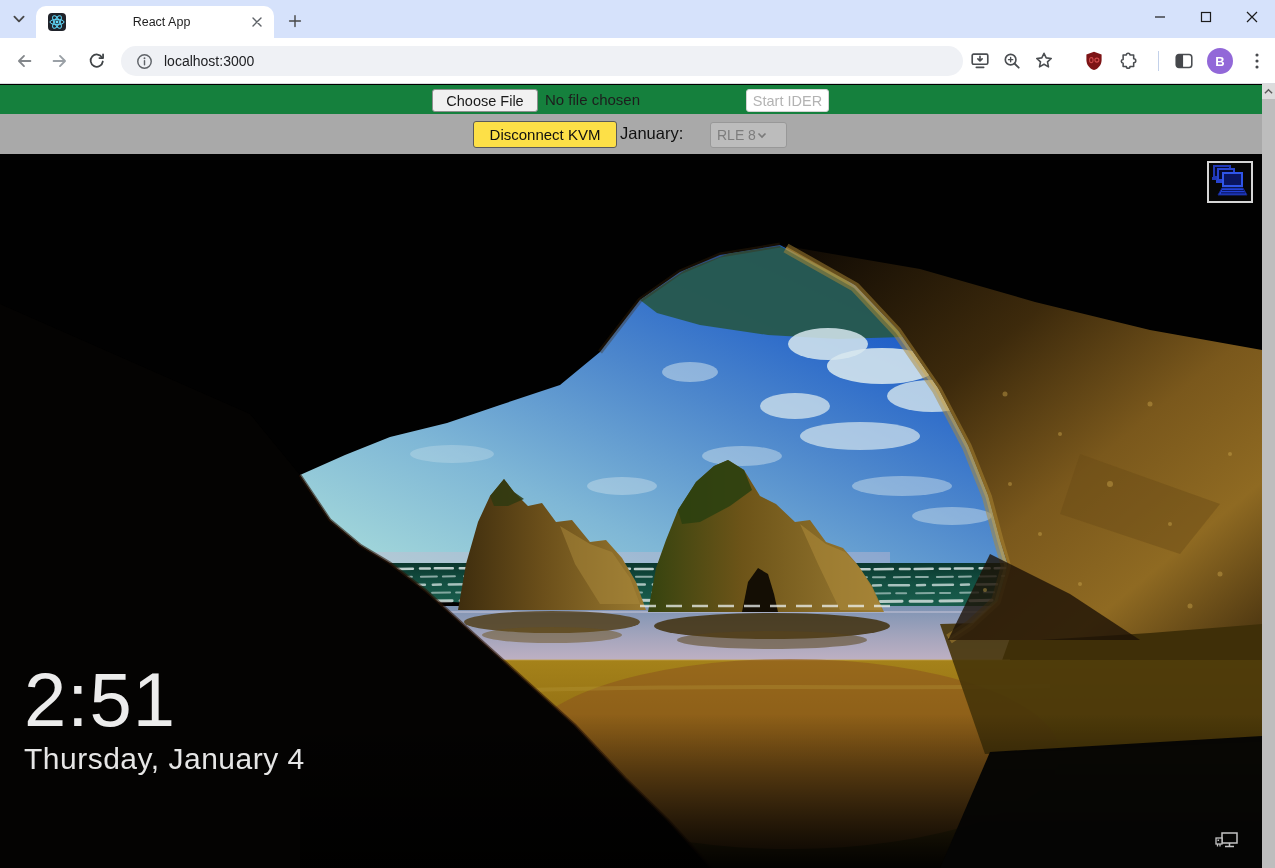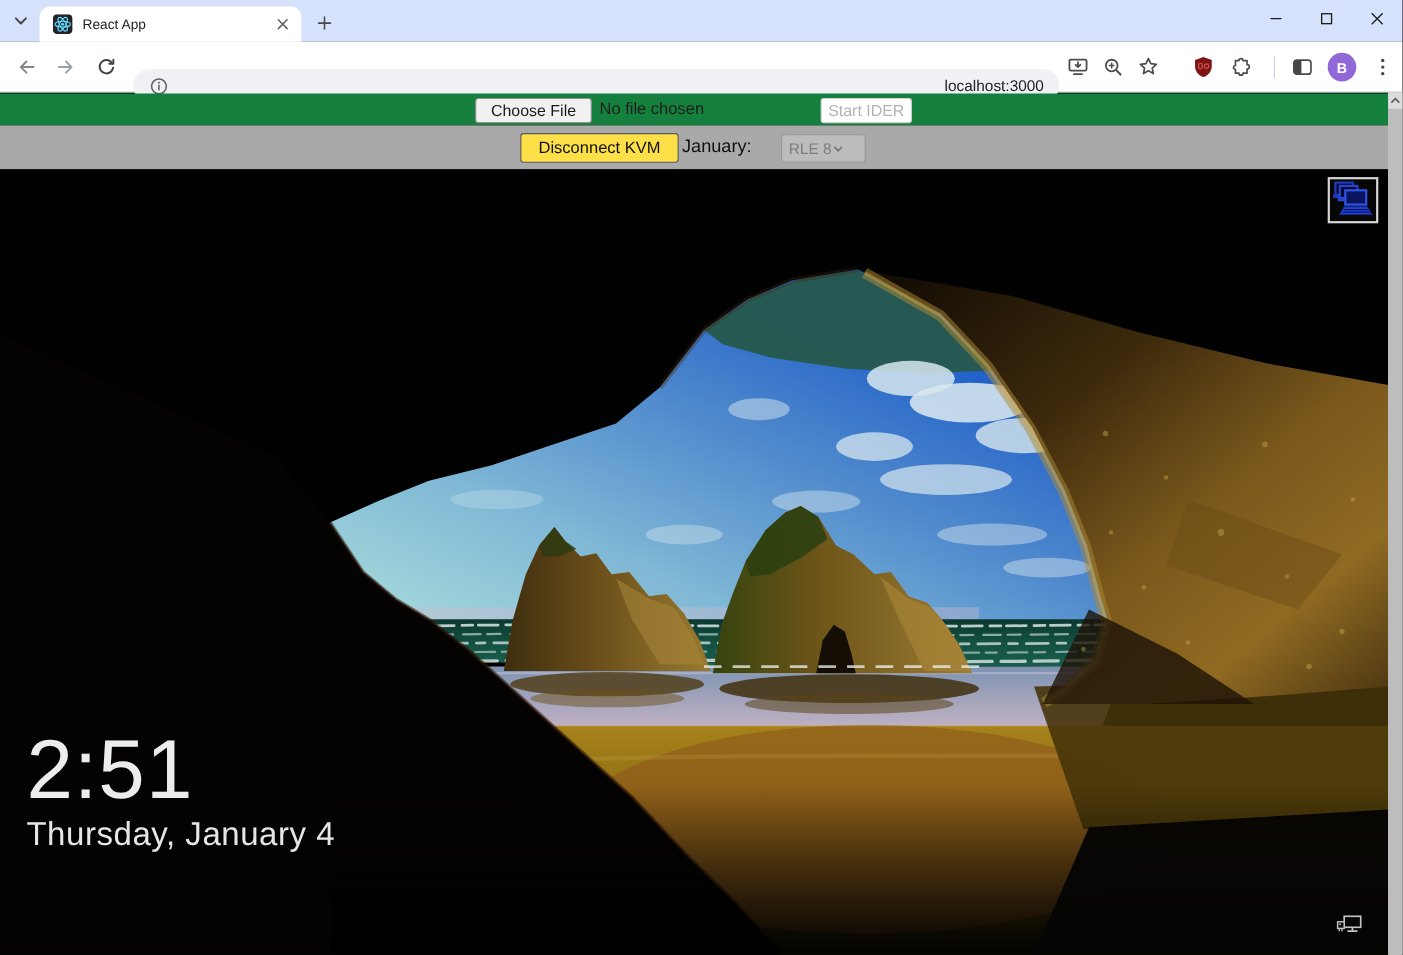--- a/index.html
+++ b/index.html
@@ -1,42 +1,42 @@
 <!DOCTYPE html>
 <html><head>
 <meta charset="utf-8">
 <style>
   * { margin:0; padding:0; box-sizing:border-box; }
   html,body { width:1275px; height:868px; overflow:hidden; background:#000;
     font-family:"Liberation Sans", sans-serif; }
   .win { position:absolute; inset:0; width:1275px; height:868px; }
 
   
-  .tabstrip { position:absolute; left:0; top:0; width:1275px; height:38px; background:#d6e2fb; }
+  .tabstrip { position:absolute; left:0; top:0; width:1275px; height:38px; background:#d6e2fb;text-align:center; }
   .tabsearch { position:absolute; left:6px; top:7px; width:26px; height:24px; border-radius:13px;
     display:flex; align-items:center; justify-content:center; cursor:pointer; }
   .tab { position:absolute; left:36px; top:6px; width:238px; height:32px; background:#ffffff;
     border-radius:10px 10px 0 0; display:flex; align-items:center; padding:0 8px 0 12px; }
   .favicon { width:18px; height:18px; flex:0 0 18px; }
   .tabtitle { font-size:12.5px; color:#1f1f1f; margin-left:9px; flex:1 1 auto; white-space:nowrap;
     overflow:hidden; }
   .tabclose { width:18px; height:18px; display:flex; align-items:center; justify-content:center;
     border-radius:9px; cursor:pointer; }
   .newtab { position:absolute; left:282px; top:8px; width:26px; height:26px; border-radius:13px;
     display:flex; align-items:center; justify-content:center; cursor:pointer; }
   .caption { position:absolute; right:0; top:0; height:34px; display:flex; }
   .capbtn { width:46px; height:34px; display:flex; align-items:center; justify-content:center; cursor:pointer; }
 
   
   .toolbar { position:absolute; left:0; top:38px; width:1275px; height:46px; background:#ffffff;
     border-bottom:1px solid #dadce0; }
   .navbtn { position:absolute; top:8px; width:30px; height:30px; border-radius:15px;
     display:flex; align-items:center; justify-content:center; cursor:pointer; }
-  .omnibox { position:absolute; left:121px; top:25px; width:842px; height:30px; background:#eff1f5;
-    border-radius:15px; display:flex; align-items:center; padding:0 14px;justify-content:space-between; }
+  .omnibox { position:absolute; left:121px; top:8px; width:842px; height:30px; background:#eff1f5;
+    border-radius:15px; display:flex; align-items:center; padding:0 14px; }
   .urltext { font-size:14px; color:#202124; margin-left:10px; }
   .tlicon { position:absolute; top:8px; width:30px; height:30px; border-radius:15px;
     display:flex; align-items:center; justify-content:center; cursor:pointer; }
   .tooldivider { position:absolute; left:1158px; top:13px; width:1px; height:20px; background:#c3d1ea; }
   .avatar { position:absolute; left:1207px; top:10px; width:26px; height:26px; border-radius:13px;
     background:#9268d8; display:flex; align-items:center; justify-content:center; cursor:pointer; }
   .avatar span { color:#fff; font-size:13px; font-weight:bold; }
 
   
   .filerow { position:absolute; left:0; top:85px; width:1262px; height:29px; background:#15803d; }

